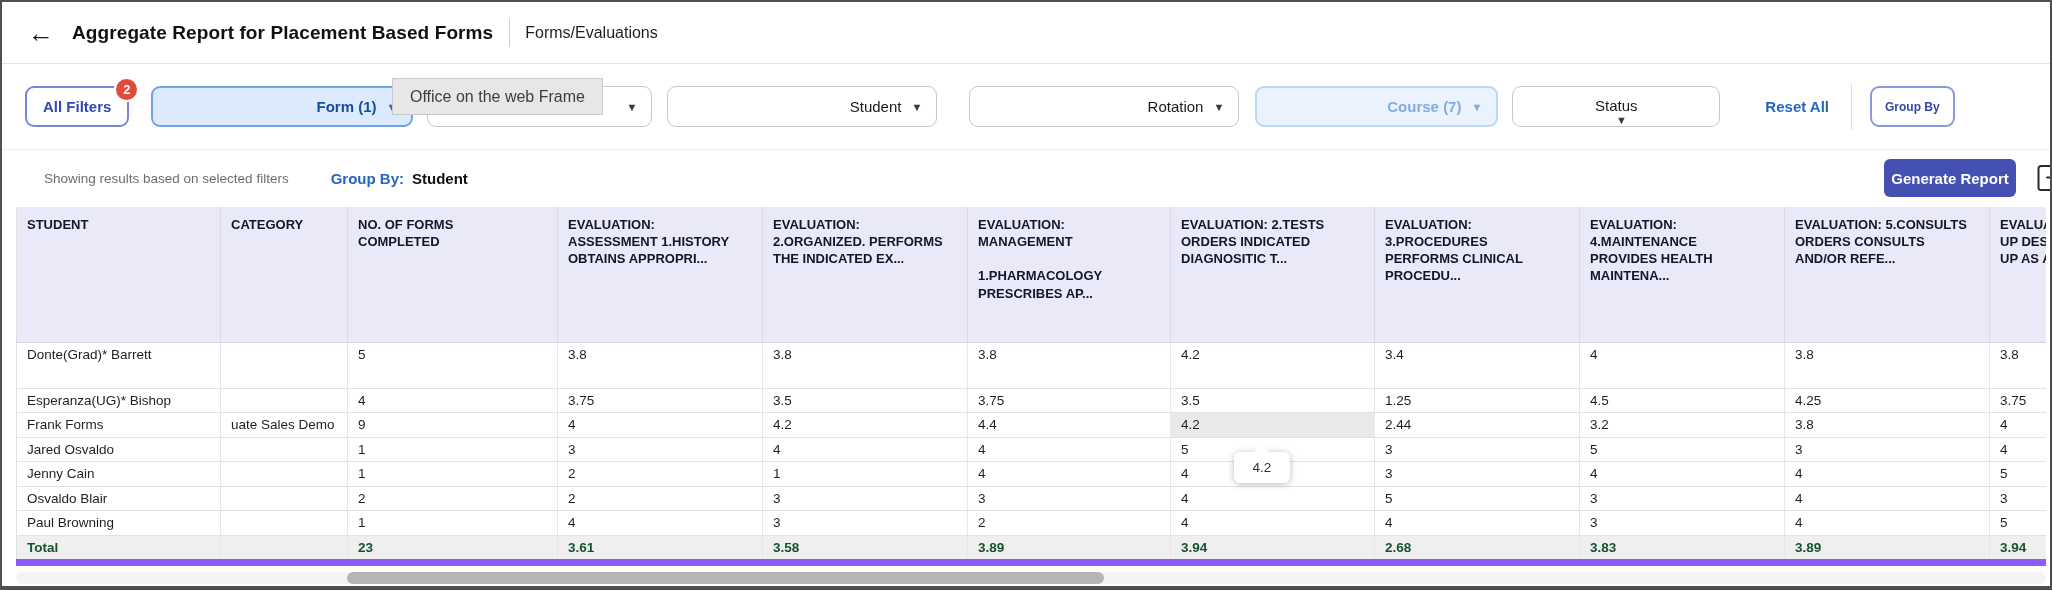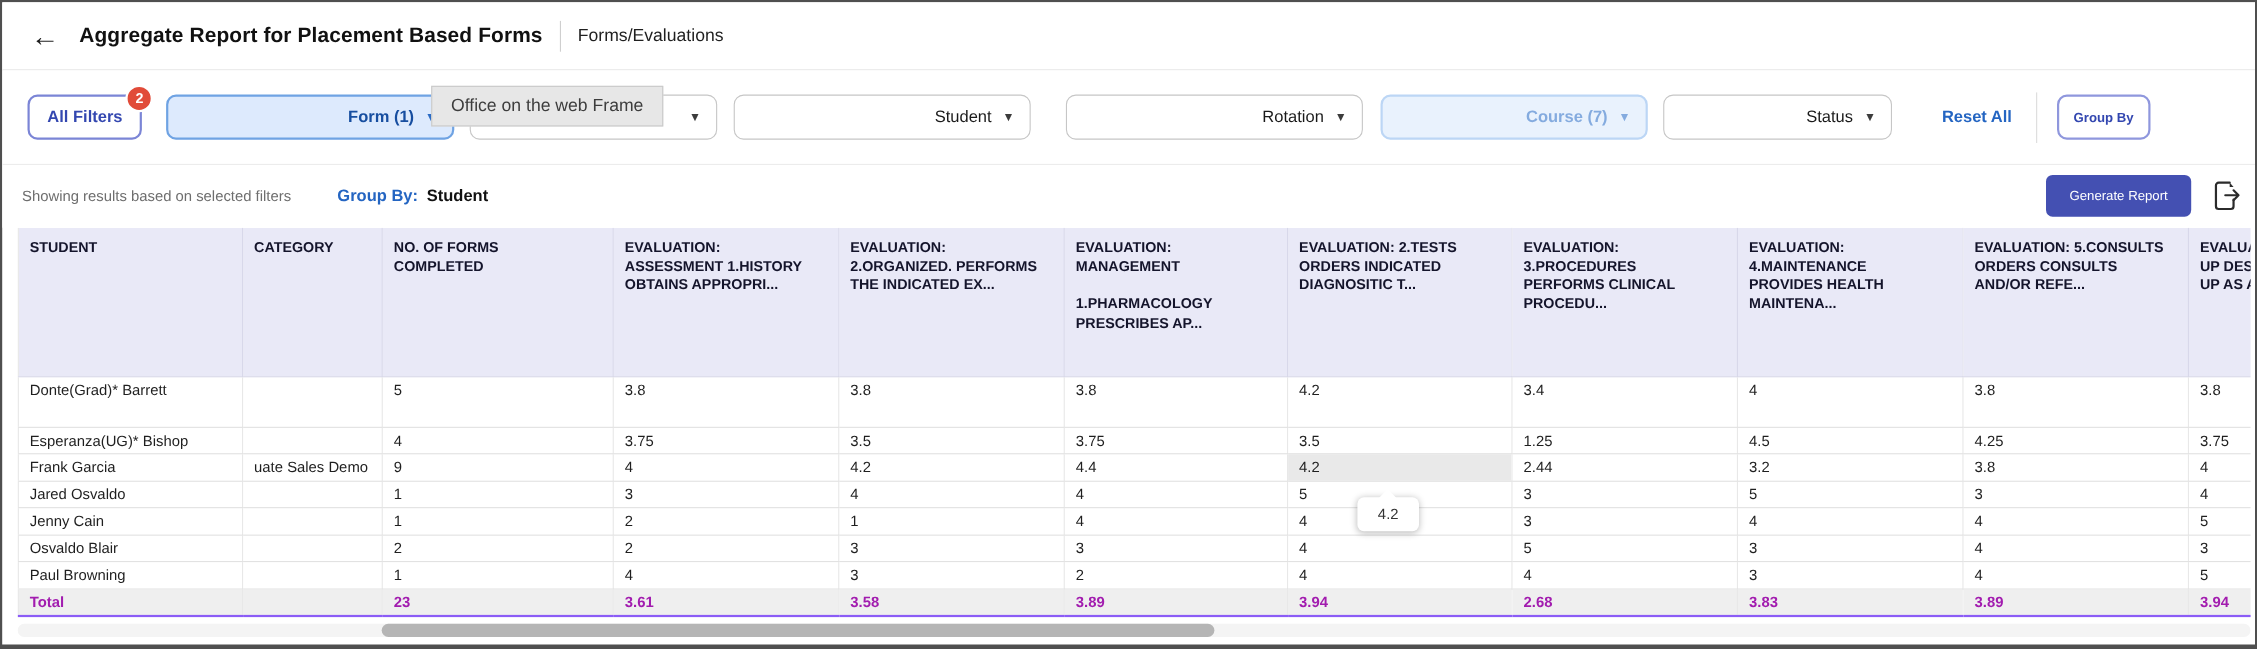--- a/index.html
+++ b/index.html
@@ -63,50 +63,50 @@
     cursor: pointer;
   }
   .caret { font-size: 11px; color: #3c3c3c; margin-left: 10px; }
   .dd-form   { width: 262px; margin-left: 22px; background: #ddeafd; border: 2px solid #6fa3e3; color: #174ea0; font-weight: bold; }
   .dd-form .caret { color: #2a6bc4; }
   .dd-hidden { width: 225px; margin-left: 14px; }
   .dd-student{ width: 270px; margin-left: 15px; }
   .dd-rotation{ width: 270px; margin-left: 32px; }
   .dd-course { width: 243px; margin-left: 16px; background: #e9f2fd; border: 2px solid #bcd6f5; color: #84abdf; font-weight: bold; }
   .dd-course .caret { color: #84abdf; }
-  .dd-status { width: 208px; margin-left: 14px; }
+  .dd-status { width: 208px; margin-left: 14px; flex-direction: column; }
   .tooltip-frame {
     position: absolute; left: 390px; top: 14px;
     height: 37px; padding: 16px 17px;
     background: #e7e7e7; border: 1px solid #c9c9c9;
     color: #3d3d3d; font-size: 16px;
     display: flex; align-items: center;
     z-index: 5; white-space: nowrap;
   }
   .reset { margin-left: 45px; color: #2465c2; font-weight: 600; font-size: 15px; cursor: pointer; }
   .vdiv { width: 1px; height: 46px; background: #dcdcdc; margin-left: 22px; }
   .groupby-btn {
     margin-left: 18px;
     height: 41px; padding: 0 13px;
     background: #fff; border: 2px solid #8f97dd; border-radius: 9px;
     color: #3347b0; font-weight: bold; font-size: 12px;
     cursor: pointer; font-family: inherit;
   }
 
   
-  .subheader { position: relative; height: 57px; display: flex; align-items: center; padding-left: 18px; background: #fff; }
+  .subheader { position: relative; height: 57px; display: flex; align-items: center; padding-left: 18px; background: #fff; margin-left: 24px; }
   .showing { color: #6e6e6e; font-size: 13.5px; }
   .gb-label { margin-left: 42px; color: #2465c2; font-weight: 600; font-size: 15px; }
   .gb-value { margin-left: 8px; color: #111; font-weight: bold; font-size: 15px; }
   .generate {
     position: absolute; left: 1858px; top: 9px;
     width: 132px; height: 38px;
     background: #4450b2; color: #fff;
     border: none; border-radius: 6px;
-    font-weight: normal; font-size: 12px;
+    font-weight: bold; font-size: 15px;
     cursor: pointer; font-family: inherit;
   }
   .export { position: absolute; left: 2008px; top: 13px; cursor: pointer; }
 
   
   .table-wrap { position: relative; margin-left: 14px; width: 2030px; overflow: hidden; }
   table { border-collapse: collapse; table-layout: fixed; width: 2183px; border-left: 1px solid #e0e0e0; }
   th {
     background: #e9e9f7;
     text-align: left; vertical-align: top;
@@ -122,21 +122,21 @@
     vertical-align: top;
     padding: 3px 10px;
     font-size: 13.5px; color: #1f1f1f;
     border-right: 1px solid #e8e8e8;
     border-bottom: 1px solid #e2e2e2;
     white-space: nowrap; overflow: hidden;
     line-height: 1.3;
     height: 23px;
   }
   tr.tall td { height: 46px; }
-  tr.total td { background: #efefef; font-weight: bold; color: #a21caf; border-bottom: 2px solid #8b5cf6; }
+  tr.total td { background: #efefef; font-weight: bold; color: #14532d; border-bottom: 7px solid #8b5cf6; }
   td.hl { background: #e9e9e9; }
 
   .cell-tooltip {
     position: absolute; left: 1218px; top: 245px;
     min-width: 56px; height: 31px; padding: 0 10px;
     background: #fff; border-radius: 6px;
     box-shadow: 0 1px 7px rgba(0,0,0,0.28);
     display: flex; align-items: center; justify-content: center;
     font-size: 13.5px; color: #333; z-index: 4;
   }
@@ -289,21 +289,21 @@
             <td>3.75</td>
             <td>3.5</td>
             <td>3.75</td>
             <td>3.5</td>
             <td>1.25</td>
             <td>4.5</td>
             <td>4.25</td>
             <td>3.75</td>
           </tr>
           <tr>
-            <td>Frank Garcia</td>
+            <td>Frank Forms</td>
             <td>uate Sales Demo</td>
             <td>9</td>
             <td>4</td>
             <td>4.2</td>
             <td>4.4</td>
             <td class="hl">4.2</td>
             <td>2.44</td>
             <td>3.2</td>
             <td>3.8</td>
             <td>4</td>

